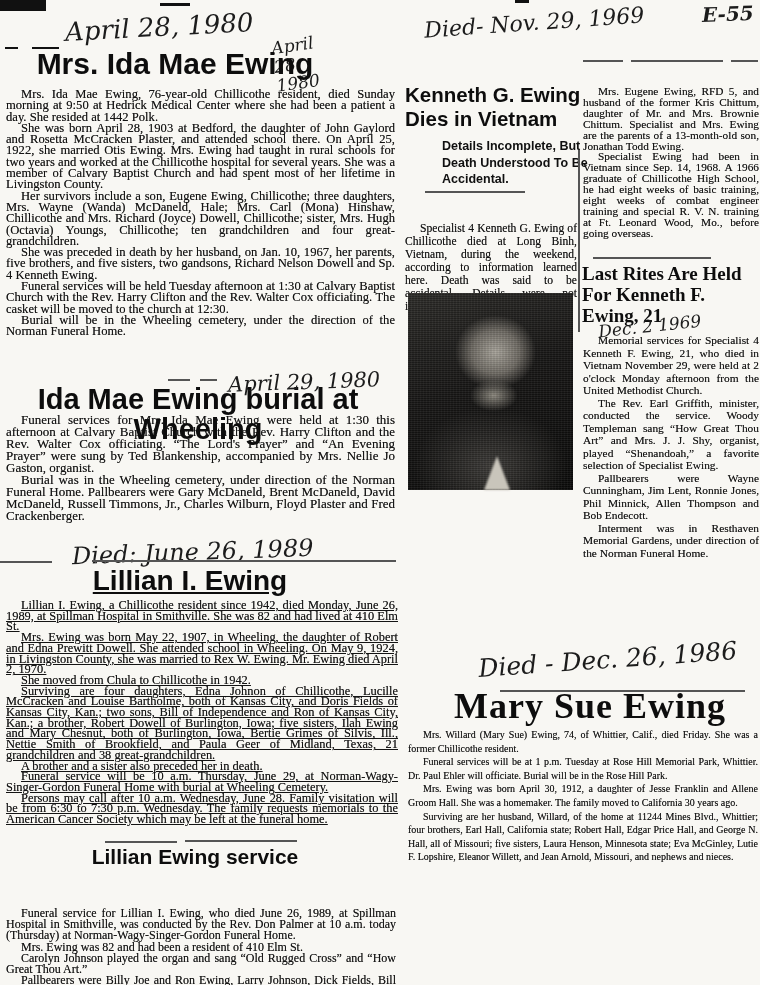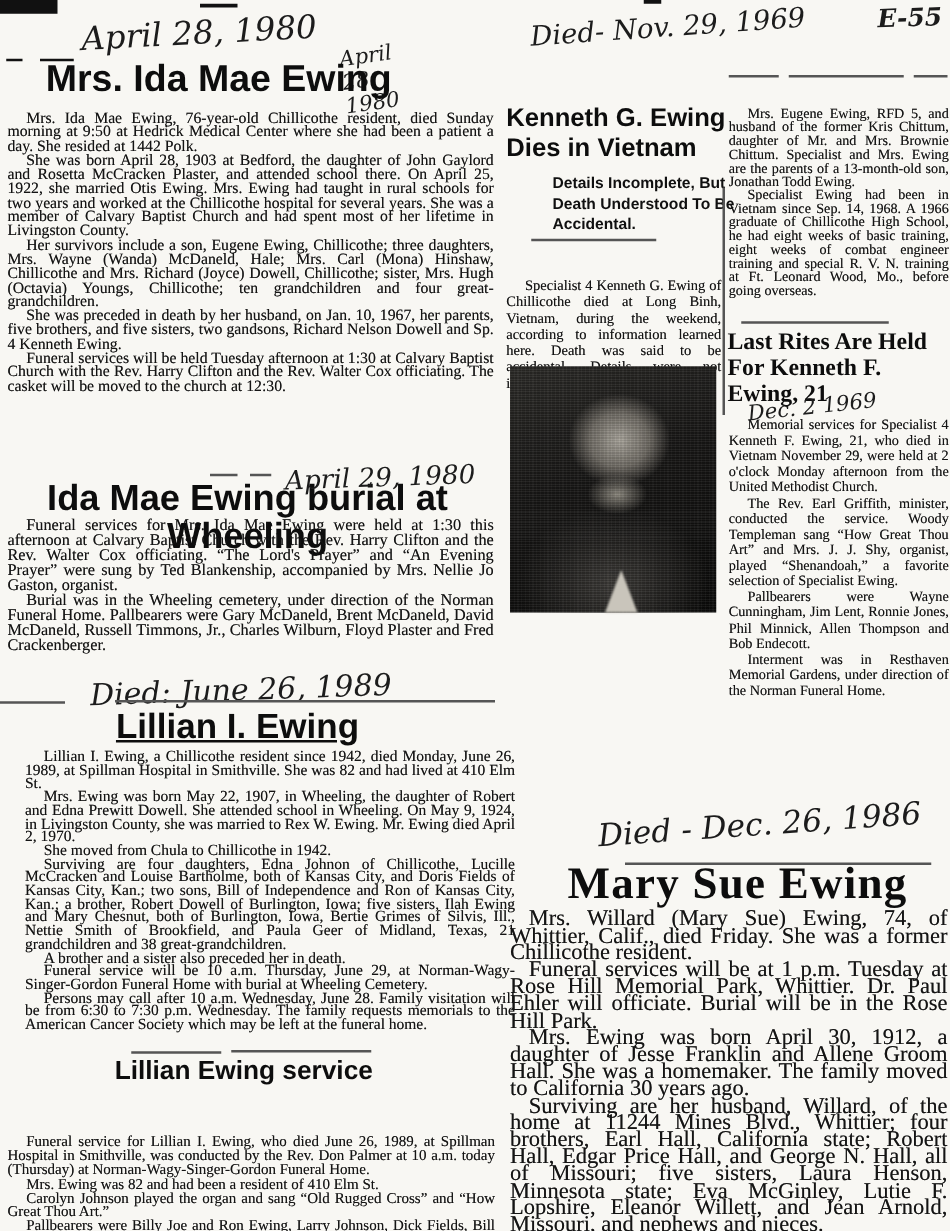--- a/index.html
+++ b/index.html
@@ -21,21 +21,21 @@
   
   .col{position:absolute;text-align:justify;color:#141414;text-shadow:0 0 .4px rgba(0,0,0,.55);}
   .col p{margin:0;text-indent:15px;}
   .b-ida     {font-size:12.6px;line-height:11.3px;}
   .b-burial  {font-size:13px;line-height:12px;}
   .b-lillian {font-size:12.4px;line-height:10.7px;}
   .b-service {font-size:12px;line-height:11.2px;margin-top:36px;}
   .b-mid     {font-size:11.6px;line-height:13px;}
   .b-rightA  {font-size:11.3px;line-height:10.9px;margin-top:20px;}
   .b-rightB  {font-size:11.4px;line-height:12.5px;}
-  .b-mary    {font-size:18px;line-height:13.6px;}
+  .b-mary    {font-size:10px;line-height:13.6px;}
   .subhead{
     position:absolute;font-family:"Liberation Sans",sans-serif;font-weight:bold;
     font-size:12.5px;line-height:16.5px;color:#101010;
   }
   .rule{position:absolute;background:#2b2b2b;}
   .rule.light{background:#555;}
   
   .photo{
     position:absolute;left:408px;top:293px;width:165px;height:197px;
     background:
@@ -78,34 +78,35 @@
   <div class="hw" style="left:598px;top:316px;font-size:17px;transform:rotate(-6deg);z-index:5;">Dec. 2 1969</div>
   <div class="hw" style="left:478px;top:645px;font-size:25px;transform:rotate(-4deg);">Died - Dec. 26, 1986</div>
 
   <div class="h-sans center" style="left:10px;top:48px;width:330px;font-size:30px;">Mrs. Ida Mae Ewing</div>
   <div class="col b-ida" style="left:6px;top:89px;width:389px;">
     <p>Mrs. Ida Mae Ewing, 76-year-old Chillicothe resident, died Sunday morning at 9:50 at Hedrick Medical Center where she had been a patient a day. She resided at 1442 Polk.</p>
     <p>She was born April 28, 1903 at Bedford, the daughter of John Gaylord and Rosetta McCracken Plaster, and attended school there. On April 25, 1922, she married Otis Ewing. Mrs. Ewing had taught in rural schools for two years and worked at the Chillicothe hospital for several years. She was a member of Calvary Baptist Church and had spent most of her lifetime in Livingston County.</p>
     <p>Her survivors include a son, Eugene Ewing, Chillicothe; three daughters, Mrs. Wayne (Wanda) McDaneld, Hale; Mrs. Carl (Mona) Hinshaw, Chillicothe and Mrs. Richard (Joyce) Dowell, Chillicothe; sister, Mrs. Hugh (Octavia) Youngs, Chillicothe; ten grandchildren and four great-grandchildren.</p>
     <p>She was preceded in death by her husband, on Jan. 10, 1967, her parents, five brothers, and five sisters, two gandsons, Richard Nelson Dowell and Sp. 4 Kenneth Ewing.</p>
     <p>Funeral services will be held Tuesday afternoon at 1:30 at Calvary Baptist Church with the Rev. Harry Clifton and the Rev. Walter Cox officiating. The casket will be moved to the church at 12:30.</p>
+    <p>Burial will be in the Wheeling cemetery, under the direction of the Norman Funeral Home.</p>
   </div>
 
   <div class="rule light" style="left:168px;top:379px;width:22px;height:2px;"></div>
   <div class="rule light" style="left:200px;top:379px;width:17px;height:2px;"></div>
   <div class="h-sans center" style="left:0;top:384px;width:396px;font-size:29px;">Ida Mae Ewing burial at Wheeling</div>
   <div class="col b-burial" style="left:6px;top:414px;width:389px;">
     <p>Funeral services for Mrs. Ida Mae Ewing were held at 1:30 this afternoon at Calvary Baptist Church with the Rev. Harry Clifton and the Rev. Walter Cox officiating. “The Lord's Prayer” and “An Evening Prayer” were sung by Ted Blankenship, accompanied by Mrs. Nellie Jo Gaston, organist.</p>
     <p>Burial was in the Wheeling cemetery, under direction of the Norman Funeral Home. Pallbearers were Gary McDaneld, Brent McDaneld, David McDaneld, Russell Timmons, Jr., Charles Wilburn, Floyd Plaster and Fred Crackenberger.</p>
   </div>
 
   <div class="rule light" style="left:0;top:561px;width:52px;height:1.5px;"></div>
   <div class="rule light" style="left:92px;top:560px;width:304px;height:1.5px;"></div>
   <div class="h-sans center" style="left:20px;top:566px;width:340px;font-size:28px;text-decoration:underline;">Lillian I. Ewing</div>
-  <div class="col b-lillian" style="left:20px;top:600px;width:392px;">
+  <div class="col b-lillian" style="left:6px;top:600px;width:392px;text-decoration:underline;">
     <p>Lillian I. Ewing, a Chillicothe resident since 1942, died Monday, June 26, 1989, at Spillman Hospital in Smithville. She was 82 and had lived at 410 Elm St.</p>
     <p>Mrs. Ewing was born May 22, 1907, in Wheeling, the daughter of Robert and Edna Prewitt Dowell. She attended school in Wheeling. On May 9, 1924, in Livingston County, she was married to Rex W. Ewing. Mr. Ewing died April 2, 1970.</p>
     <p>She moved from Chula to Chillicothe in 1942.</p>
     <p>Surviving are four daughters, Edna Johnon of Chillicothe, Lucille McCracken and Louise Bartholme, both of Kansas City, and Doris Fields of Kansas City, Kan.; two sons, Bill of Independence and Ron of Kansas City, Kan.; a brother, Robert Dowell of Burlington, Iowa; five sisters, Ilah Ewing and Mary Chesnut, both of Burlington, Iowa, Bertie Grimes of Silvis, Ill., Nettie Smith of Brookfield, and Paula Geer of Midland, Texas, 21 grandchildren and 38 great-grandchildren.</p>
     <p>A brother and a sister also preceded her in death.</p>
     <p>Funeral service will be 10 a.m. Thursday, June 29, at Norman-Wagy-Singer-Gordon Funeral Home with burial at Wheeling Cemetery.</p>
     <p>Persons may call after 10 a.m. Wednesday, June 28. Family visitation will be from 6:30 to 7:30 p.m. Wednesday. The family requests memorials to the American Cancer Society which may be left at the funeral home.</p>
   </div>
 
   <div class="rule light" style="left:105px;top:841px;width:72px;height:2px;"></div>

